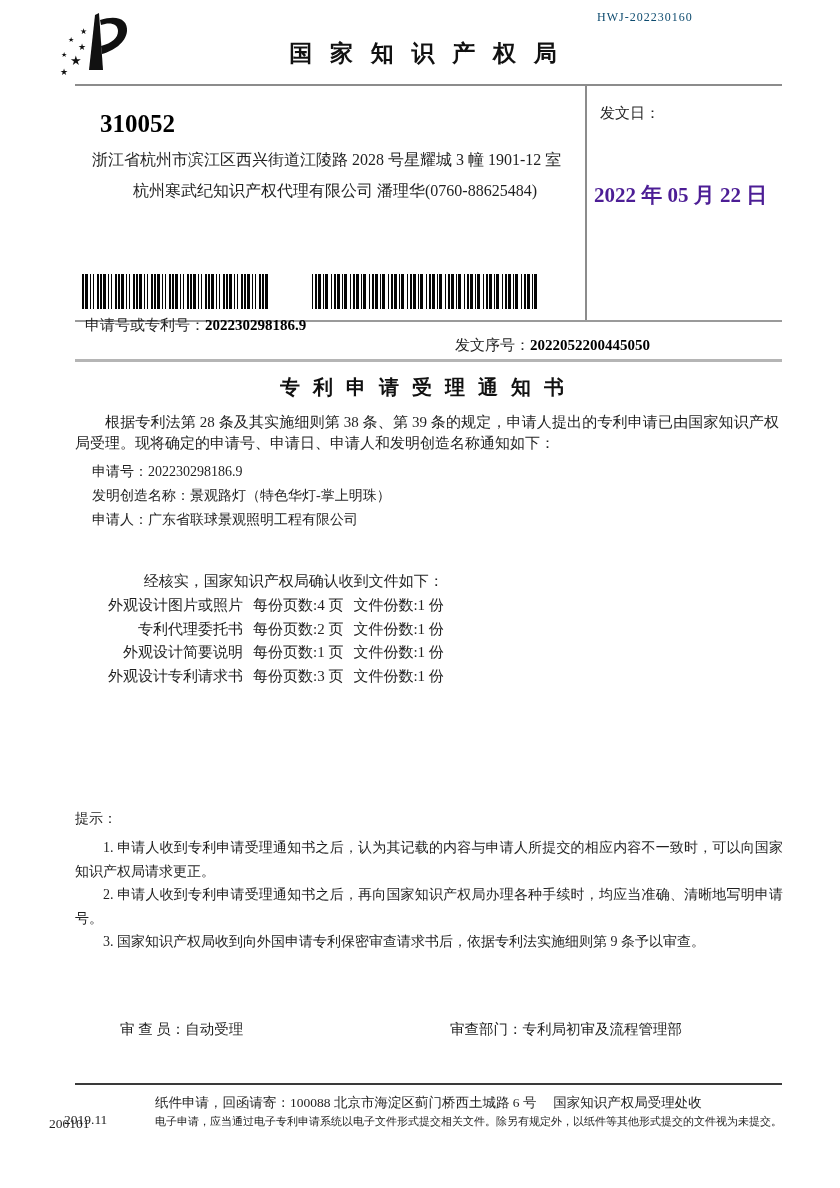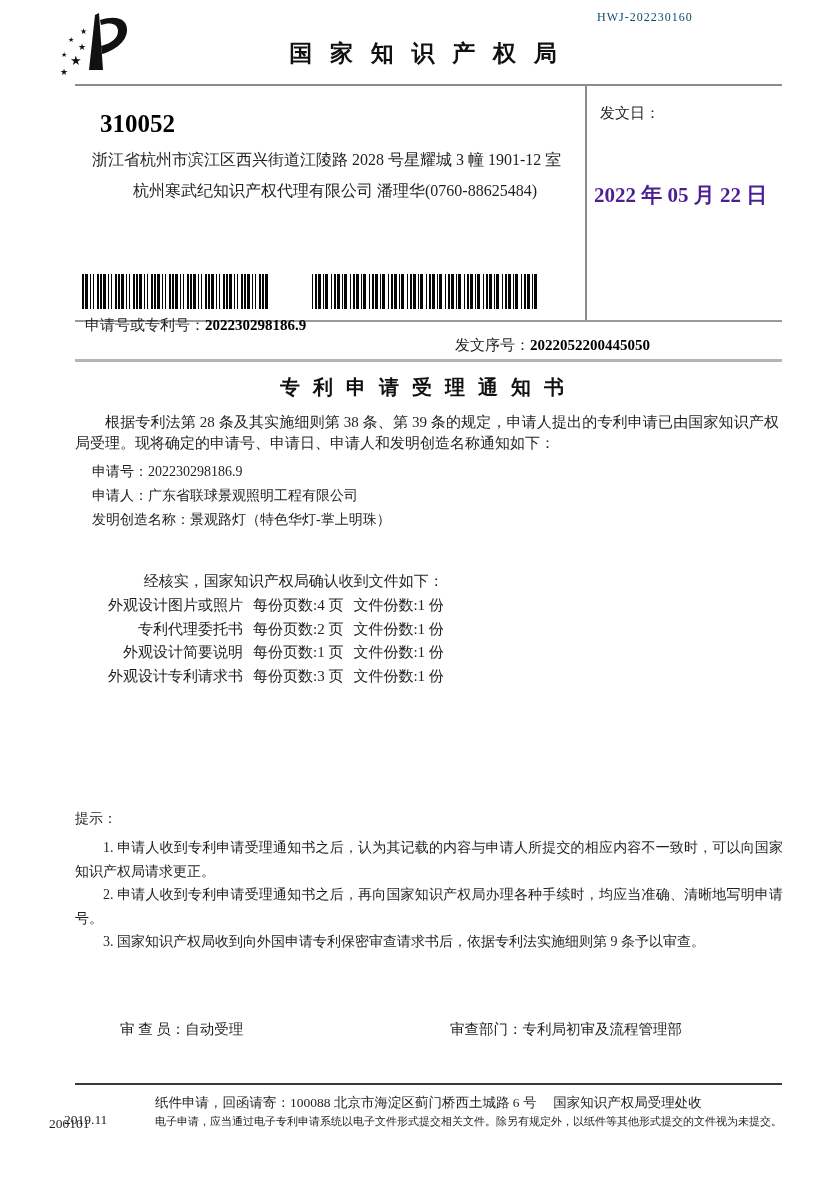--- a/index.html
+++ b/index.html
@@ -117,22 +117,22 @@
     <span>发文序号：</span><span class="ref-num">2022052200445050</span>
   </div>
 
   <div class="abs hr3"></div>
 
   <div class="abs notice-title">专 利 申 请 受 理 通 知 书</div>
   <div class="abs intro">根据专利法第 28 条及其实施细则第 38 条、第 39 条的规定，申请人提出的专利申请已由国家知识产权局受理。现将确定的申请号、申请日、申请人和发明创造名称通知如下：</div>
 
   <div class="abs fields">
     <div><span>申请号：</span><span>202230298186.9</span></div>
+    <div><span>发明创造名称：</span><span>景观路灯（特色华灯-掌上明珠）</span></div>
     <div><span>申请人：</span><span>广东省联球景观照明工程有限公司</span></div>
-    <div><span>发明创造名称：</span><span>景观路灯（特色华灯-掌上明珠）</span></div>
   </div>
 
   <div class="abs received">
     <div>经核实，国家知识产权局确认收到文件如下：</div>
     <div><span>外观设计图片或照片</span><span class="gap"></span><span>每份页数:4 页</span><span class="gap"></span><span>文件份数:1 份</span></div>
     <div><span>专利代理委托书</span><span class="gap"></span><span>每份页数:2 页</span><span class="gap"></span><span>文件份数:1 份</span></div>
     <div><span>外观设计简要说明</span><span class="gap"></span><span>每份页数:1 页</span><span class="gap"></span><span>文件份数:1 份</span></div>
     <div><span>外观设计专利请求书</span><span class="gap"></span><span>每份页数:3 页</span><span class="gap"></span><span>文件份数:1 份</span></div>
   </div>
 

